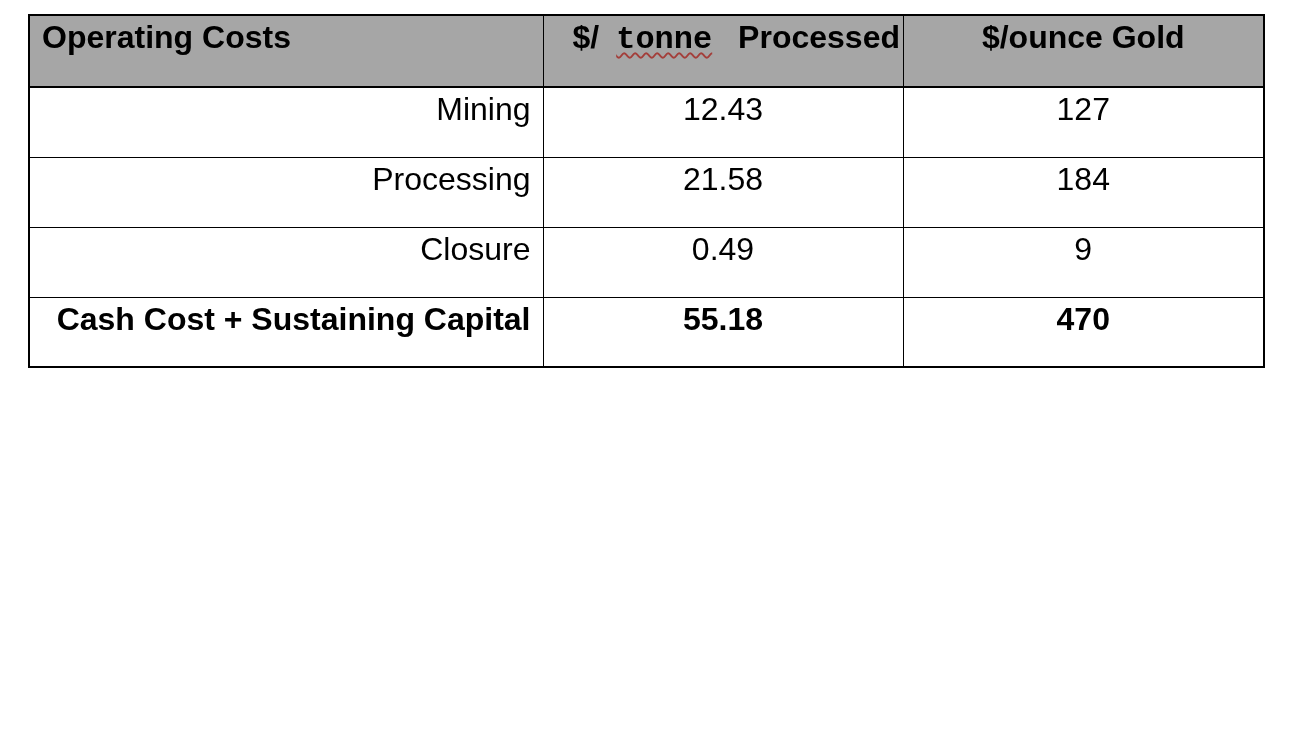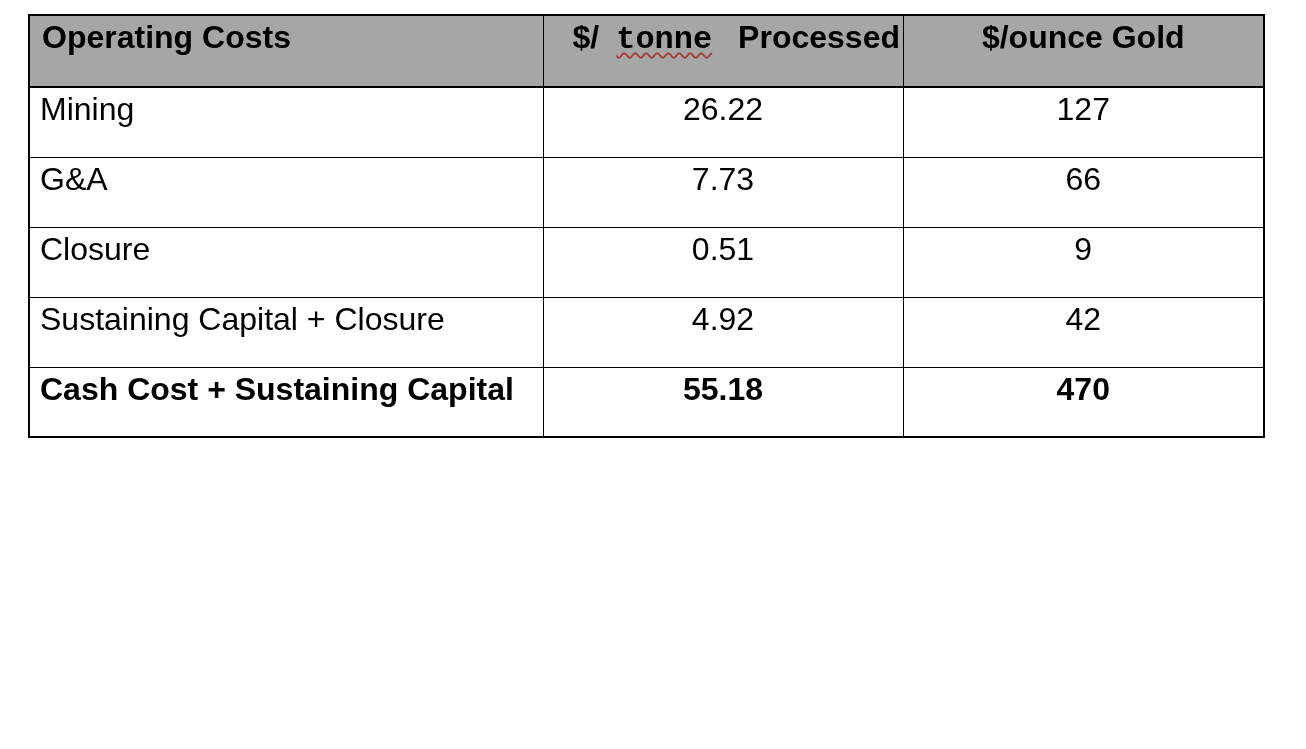--- a/index.html
+++ b/index.html
@@ -48,21 +48,21 @@
   }
   thead th {
     background: var(--header-bg);
     height: 72px;
     font-weight: bold;
     border-bottom: 2px solid var(--border-color);
     text-align: center;
   }
   thead th.label-col { text-align: left; }
   tbody td { height: 70px; font-weight: normal; }
-  td.label-cell { text-align: left; padding-left: 10px; }
+  td.label-cell { text-align: right; padding-left: 10px; }
   td.num-cell { text-align: center; }
   tr.total-row td { font-weight: bold; }
   .misspelled {
     text-decoration-line: underline;
     text-decoration-style: wavy;
     text-decoration-color: var(--spell-color);
     text-decoration-thickness: 2px;
     text-underline-offset: 4px;
     text-decoration-skip-ink: none;
     font-family: Liberation Mono, monospace;
@@ -82,37 +82,32 @@
     <thead>
       <tr>
         <th class="label-col">Operating Costs</th>
         <th><span>$/</span><span class="misspelled">tonne</span><span class="suffix"> Processed</span></th>
         <th>$/ounce Gold</th>
       </tr>
     </thead>
     <tbody>
       <tr>
         <td class="label-cell">Mining</td>
-        <td class="num-cell">26.22</td>
+        <td class="num-cell">12.43</td>
         <td class="num-cell">127</td>
       </tr>
       <tr>
-        <td class="label-cell">G&amp;A</td>
-        <td class="num-cell">7.73</td>
-        <td class="num-cell">66</td>
+        <td class="label-cell">Processing</td>
+        <td class="num-cell">21.58</td>
+        <td class="num-cell">184</td>
       </tr>
       <tr>
         <td class="label-cell">Closure</td>
-        <td class="num-cell">0.51</td>
+        <td class="num-cell">0.49</td>
         <td class="num-cell">9</td>
-      </tr>
-      <tr>
-        <td class="label-cell">Sustaining Capital + Closure</td>
-        <td class="num-cell">4.92</td>
-        <td class="num-cell">42</td>
       </tr>
       <tr class="total-row">
         <td class="label-cell">Cash Cost + Sustaining Capital</td>
         <td class="num-cell">55.18</td>
         <td class="num-cell">470</td>
       </tr>
     </tbody>
   </table>
 </div>
 

